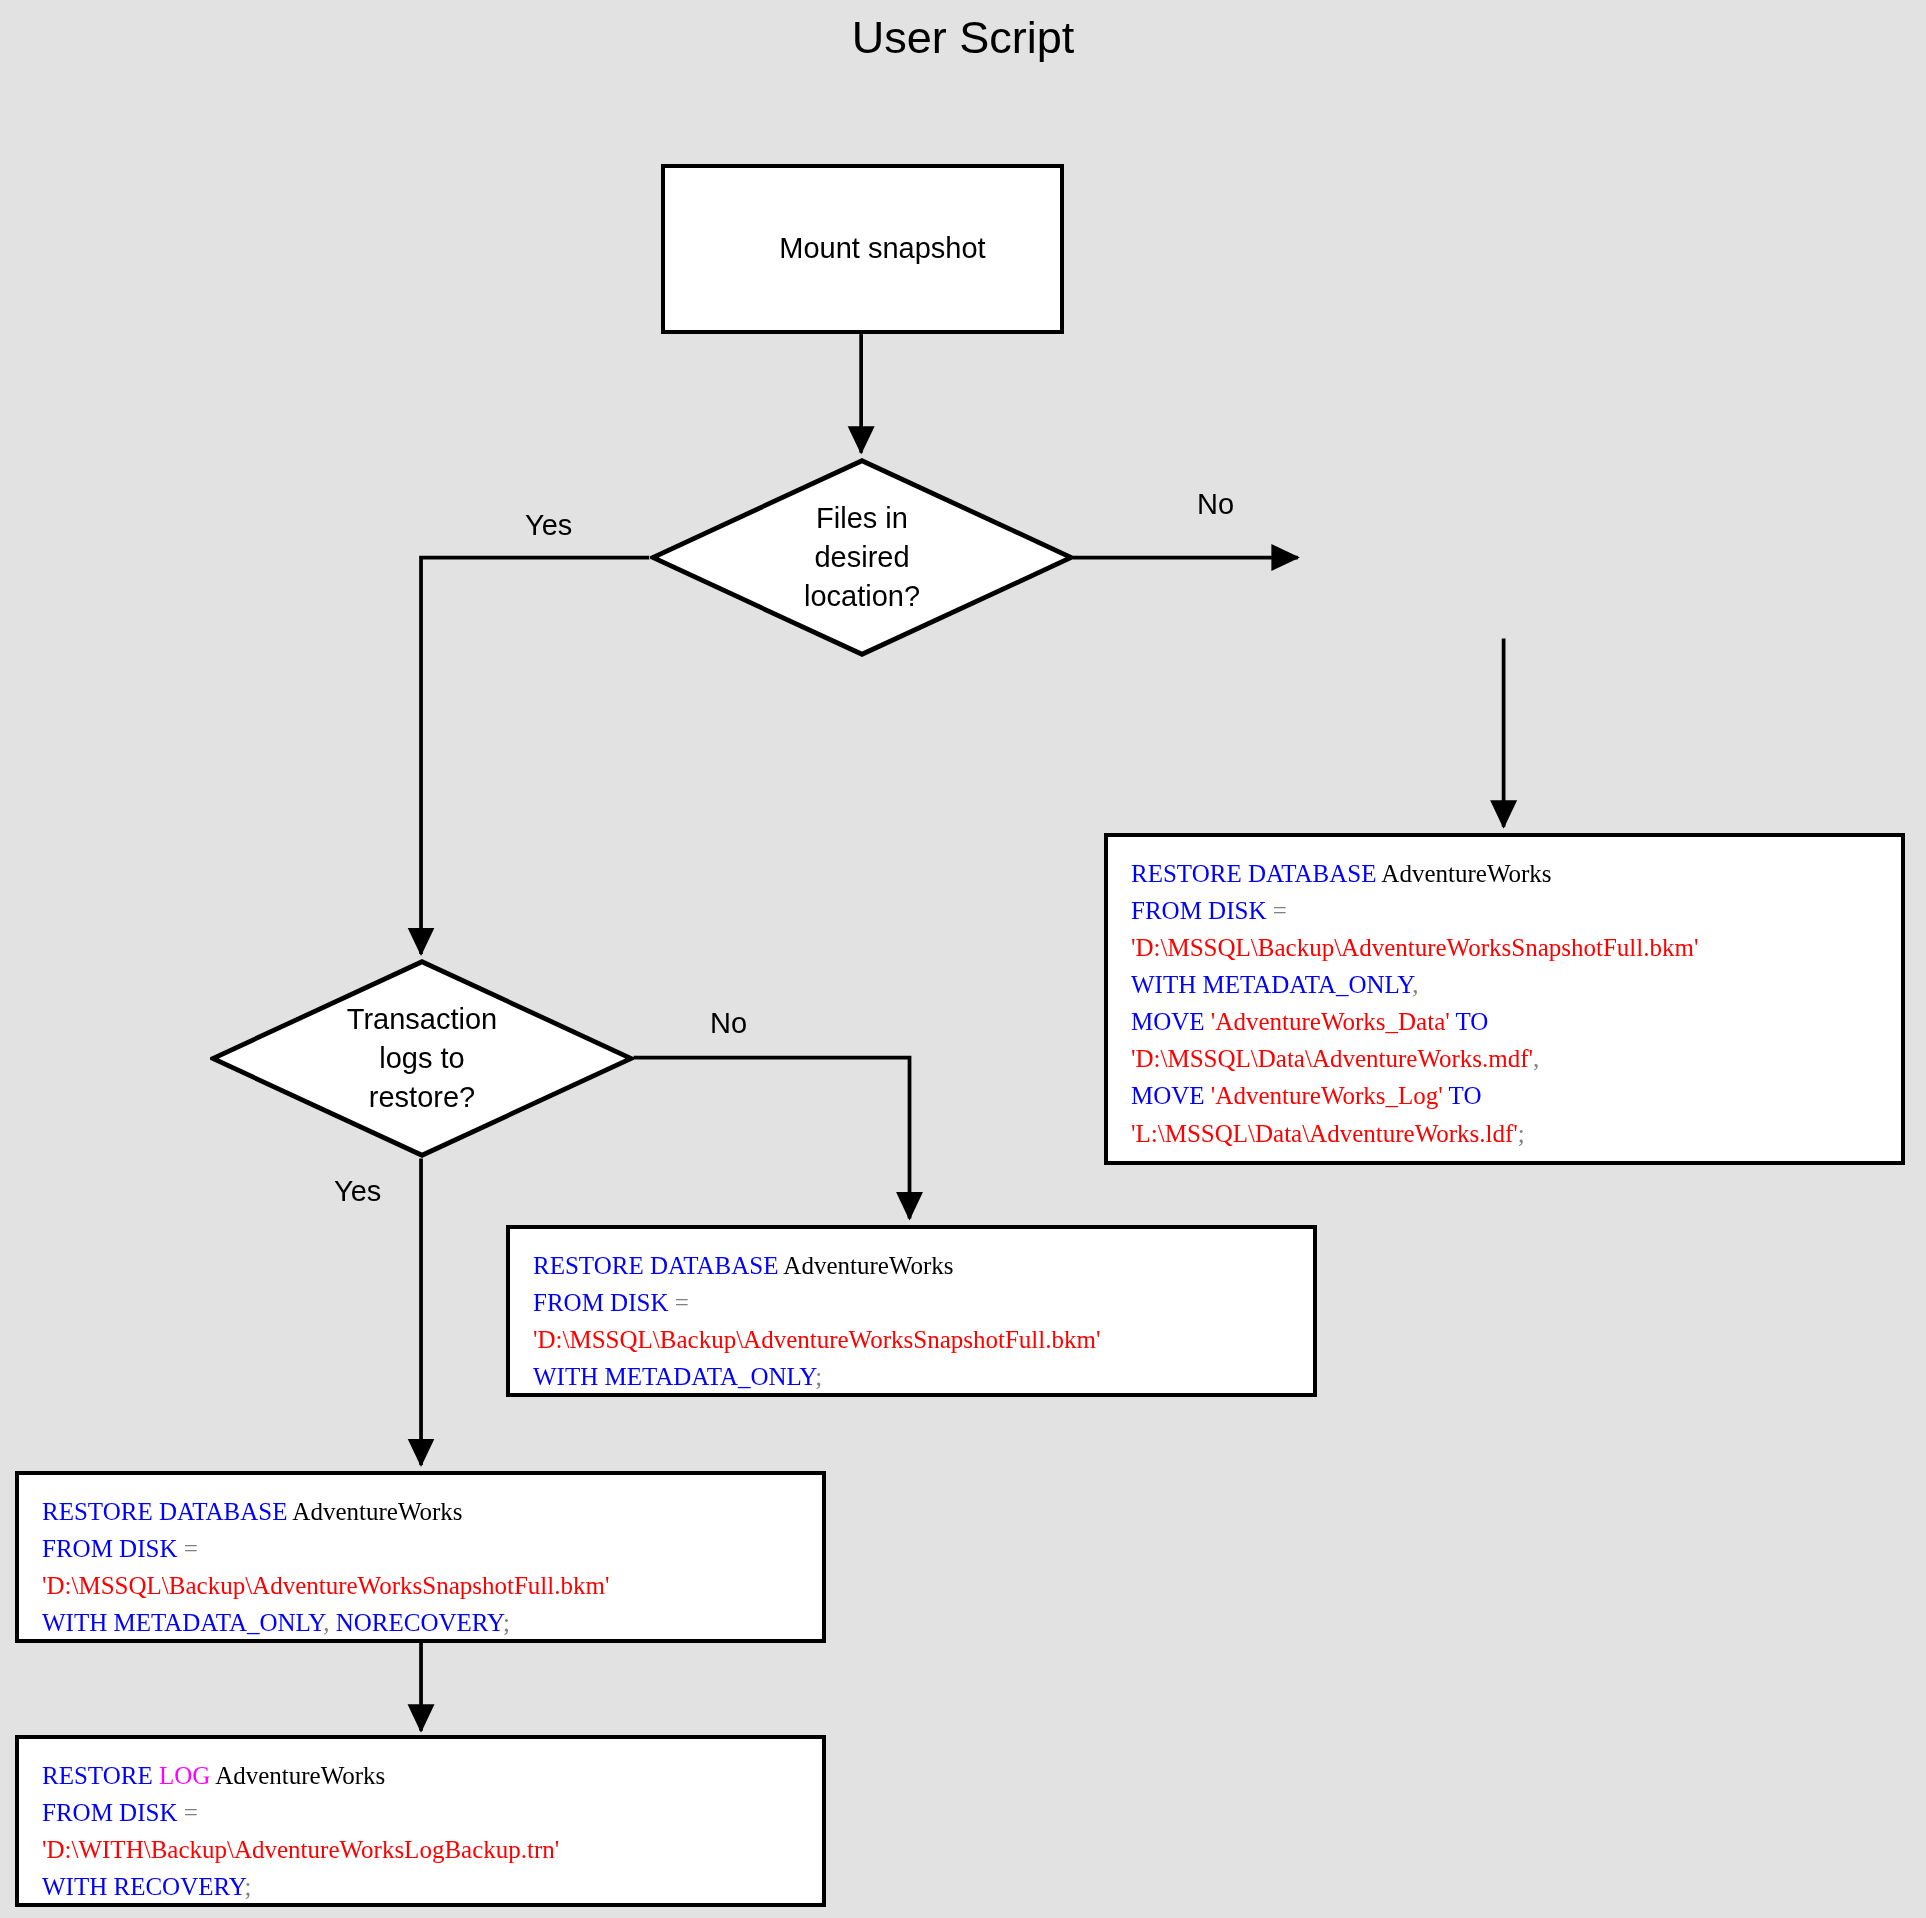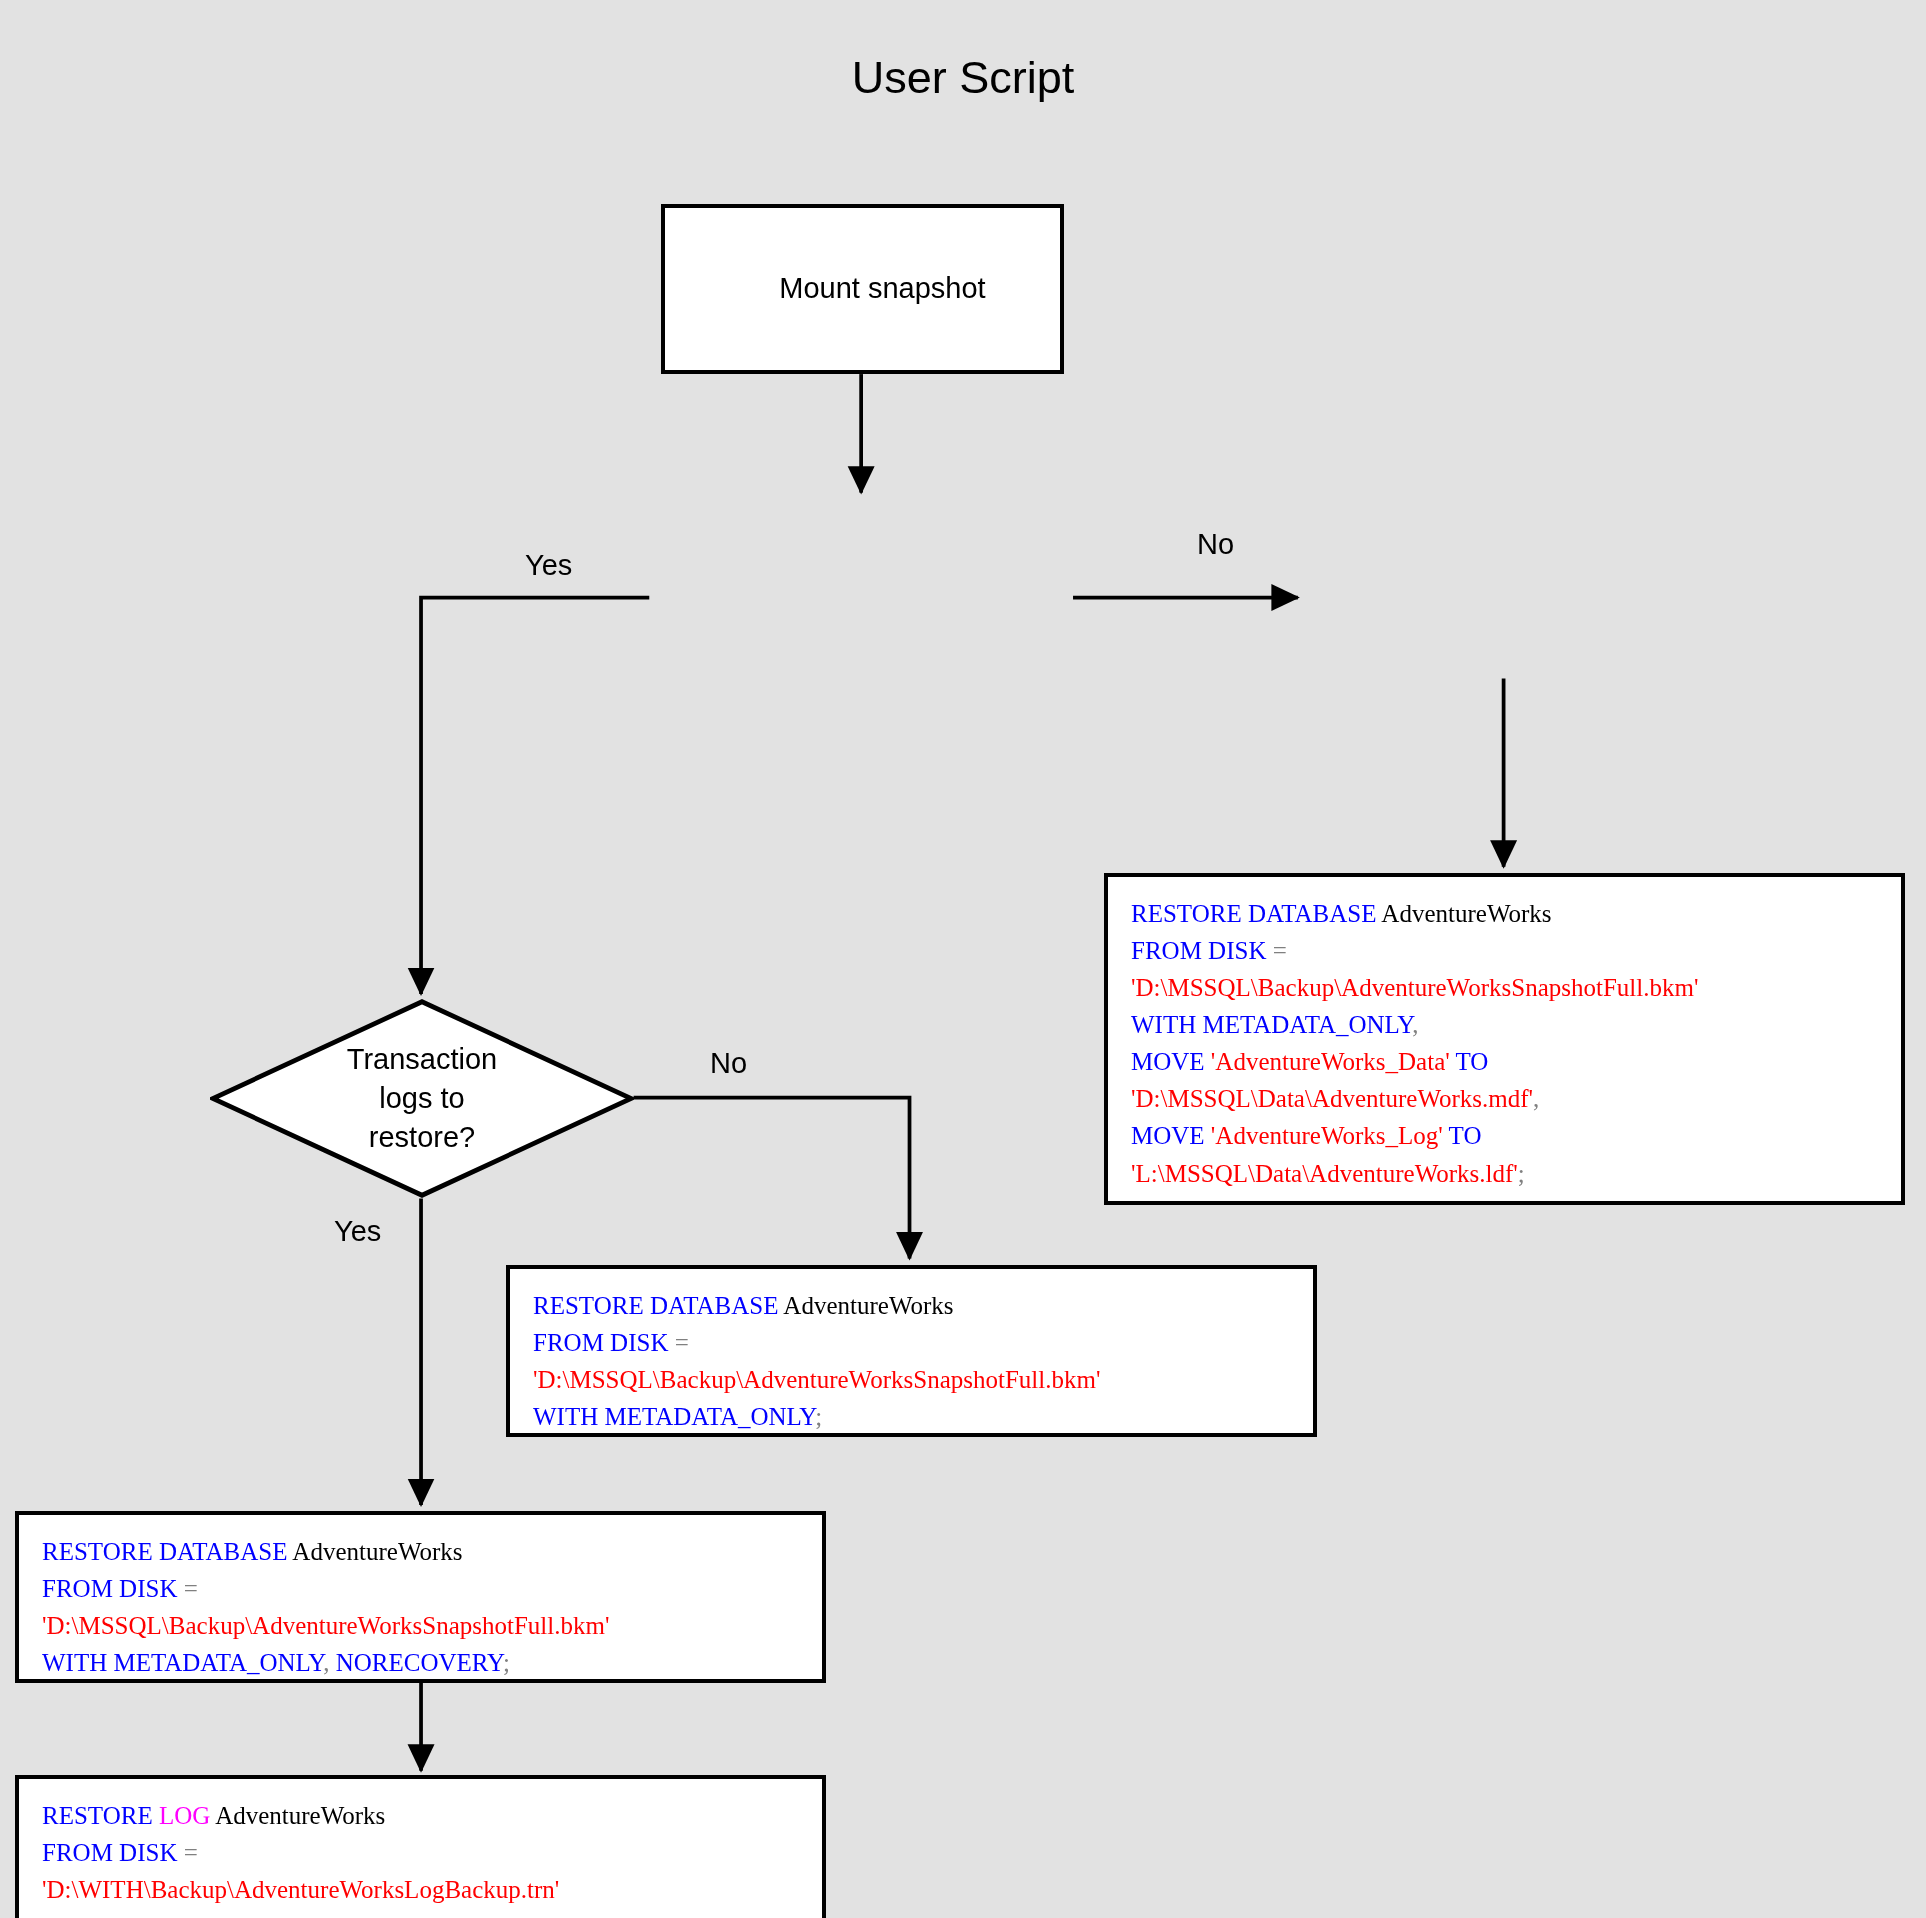--- a/index.html
+++ b/index.html
@@ -8,21 +8,21 @@
   }
   body {
     width: 1926px; height: 1919px;
     position: relative;
     overflow: hidden;
     font-family: "Liberation Sans", sans-serif;
   }
   #canvas {
     position: absolute;
     inset: 0;
-    width: 1926px; height: 1588px; margin-top: 40px;
+    width: 1926px; height: 1588px;
   }
   svg.edges {
     position: absolute;
     left: 0; top: 0;
     width: 1926px; height: 1919px;
     pointer-events: none;
   }
   .title {
     position: absolute;
     left: 0; top: 12.3px;
@@ -119,20 +119,28 @@
       <line x1="618" y1="1700" x2="618" y2="2150" marker-end="url(#arrow)"></line>
       
       <line x1="618" y1="2410" x2="618" y2="2540" marker-end="url(#arrow)"></line>
     </g>
   </svg>
 
   <div class="proc" style="left:661px; top:164px; width:403px; height:170px;padding-left:40px;">
     <span>Mount snapshot</span>
   </div>
 
+  <div class="diamond-wrap" style="left:650px; top:458px; width:424px; height:199px;">
+    <svg width="424" height="199" viewBox="0 0 622 292" xmlns="http://www.w3.org/2000/svg">
+      <polygon points="311,4 618,146 311,288 4,146" fill="#ffffff" stroke="#000000" stroke-width="7"></polygon>
+    </svg>
+    <div class="diamond-label">Files in
+desired
+location?</div>
+  </div>
 
 
   <div class="diamond-wrap" style="left:210px; top:959px; width:424px; height:199px;">
     <svg width="424" height="199" viewBox="0 0 622 292" xmlns="http://www.w3.org/2000/svg">
       <polygon points="311,4 618,146 311,288 4,146" fill="#ffffff" stroke="#000000" stroke-width="7"></polygon>
     </svg>
     <div class="diamond-label">Transaction
 logs to
 restore?</div>
   </div>

